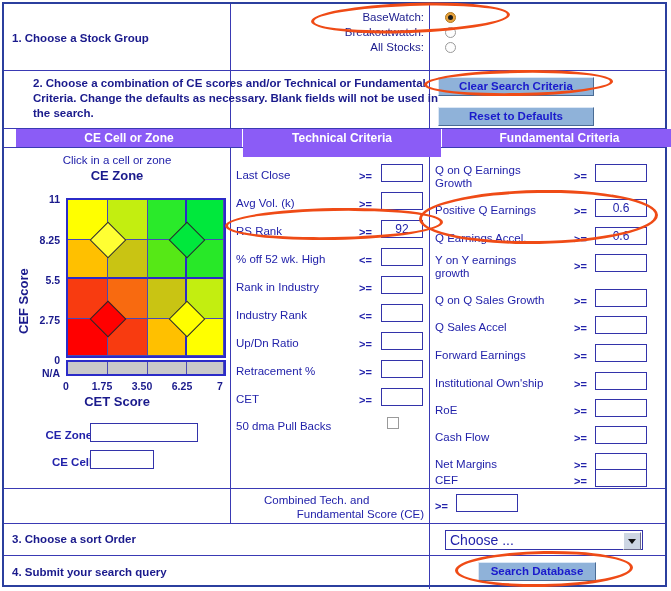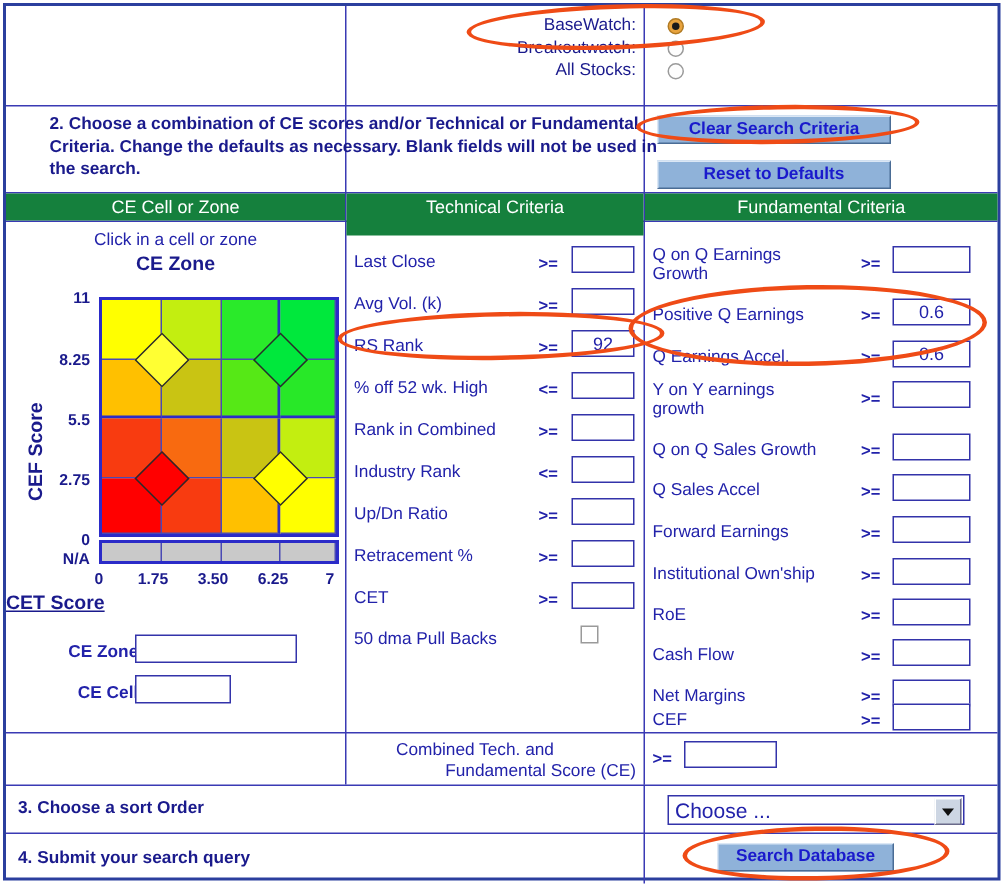--- a/index.html
+++ b/index.html
@@ -24,22 +24,22 @@
          border-radius:50%;background:#1a1a1a;}
 
   
   .btn{position:absolute;background:#8fb2d9;color:#1a1acc;font-size:11.5px;
        font-weight:bold;text-align:center;box-sizing:border-box;
        border-top:1px solid #dbe7f5;border-left:1px solid #dbe7f5;
        border-right:1px solid #4a6c95;border-bottom:1px solid #4a6c95;
        line-height:17px;cursor:pointer;}
 
   
-  .colhead{position:absolute;background:#15803d;color:#ffffff;font-size:12px;
-           font-weight:normal;text-align:center;line-height:19px;box-sizing:border-box;}
+  .colhead{position:absolute;background:#8b5cf6;color:#ffffff;font-size:12px;
+           font-weight:bold;text-align:center;line-height:19px;box-sizing:border-box;margin-left:12px;}
 
   
   .crlabel{position:absolute;font-size:11.5px;color:#2222aa;line-height:13px;}
   .crop{position:absolute;font-size:11px;color:#2222aa;font-weight:bold;}
   .inp{position:absolute;box-sizing:border-box;border:1px solid #3333aa;
        background:#ffffff;font-size:12px;color:#2222aa;text-align:center;
        font-family:"Liberation Sans",sans-serif;padding:0;}
   .chk{position:absolute;width:12px;height:12px;box-sizing:border-box;
        border:1px solid #9a9a9a;background:#fff;}
 
@@ -79,20 +79,21 @@
   <div class="hline" style="top:484px;"></div>
   <div class="hline" style="top:519px;"></div>
   <div class="hline" style="top:551px;"></div>
   <div class="vline" style="left:226px;top:0;height:519px;"></div>
   <div class="vline" style="left:425px;top:124px;height:395px;"></div>
 
   <div class="vline" style="left:425px;top:0;height:66px;"></div>
   <div class="vline" style="left:425px;top:66px;height:58px;"></div>
   <div class="vline" style="left:425px;top:519px;height:66px;"></div>
 
+  <div class="steplabel" style="left:8px;top:27px;"><b>1. Choose a Stock Group</b></div>
 
   <div class="radiolabel" style="left:300px;top:7px;width:120px;">BaseWatch:</div>
   <div class="radiolabel" style="left:300px;top:22px;width:120px;">Breakoutwatch:</div>
   <div class="radiolabel" style="left:300px;top:37px;width:120px;">All Stocks:</div>
 
   <div class="radio on" style="left:441px;top:8px;"></div>
   <div class="radio" style="left:441px;top:23px;"></div>
   <div class="radio" style="left:441px;top:38px;"></div>
 
   <div class="steplabel" style="left:8px;top:72px;width:415px;margin-left:21px;"><b>2. Choose a combination of CE scores and/or Technical or Fundamental Criteria. Change the defaults as necessary. Blank fields will not be used in the search.</b></div>
@@ -147,21 +148,21 @@
     <div class="cell" style="left:40px;top:0px;width:40px;height:12px;border-bottom:none;"></div>
     <div class="cell" style="left:80px;top:0px;width:39px;height:12px;border-bottom:none;"></div>
     <div class="cell" style="left:119px;top:0px;width:37px;height:12px;border-bottom:none;"></div>
   </div>
 
   <div class="tick" style="left:52px;top:376px;width:20px;text-align:center;">0</div>
   <div class="tick" style="left:84px;top:376px;width:28px;text-align:center;">1.75</div>
   <div class="tick" style="left:124px;top:376px;width:28px;text-align:center;">3.50</div>
   <div class="tick" style="left:164px;top:376px;width:28px;text-align:center;">6.25</div>
   <div class="tick" style="left:206px;top:376px;width:20px;text-align:center;">7</div>
-  <div class="axname" style="left:0px;top:390px;width:226px;text-align:left;text-decoration:underline;">CET Score</div>
+  <div class="axname" style="left:0px;top:390px;width:226px;text-align:center;">CET Score</div>
 
   <div class="crlabel" style="left:22px;top:425px;width:70px;text-align:right;font-weight:bold;">CE Zone:</div>
   <input class="inp" style="left: 86px; top: 419px; width: 108px; height: 19px;" value="">
   <div class="crlabel" style="left:22px;top:452px;width:70px;text-align:right;font-weight:bold;">CE Cell:</div>
   <input class="inp" style="left: 86px; top: 446px; width: 64px; height: 19px;" value="">
 
   <div class="crlabel" style="left:232px;top:165px;">Last Close</div>
   <div class="crop" style="left:355px;top:166px;">&gt;=</div>
   <input class="inp" style="left: 377px; top: 160px; width: 42px; height: 18px;" value="">
 
@@ -170,21 +171,21 @@
   <input class="inp" style="left: 377px; top: 188px; width: 42px; height: 18px;" value="">
 
   <div class="crlabel" style="left:232px;top:221px;">RS Rank</div>
   <div class="crop" style="left:355px;top:222px;">&gt;=</div>
   <input class="inp" style="left: 377px; top: 216px; width: 42px; height: 18px;" value="92">
 
   <div class="crlabel" style="left:232px;top:249px;">% off 52 wk. High</div>
   <div class="crop" style="left:355px;top:250px;">&lt;=</div>
   <input class="inp" style="left: 377px; top: 244px; width: 42px; height: 18px;" value="">
 
-  <div class="crlabel" style="left:232px;top:277px;">Rank in Combined</div>
+  <div class="crlabel" style="left:232px;top:277px;">Rank in Industry</div>
   <div class="crop" style="left:355px;top:278px;">&gt;=</div>
   <input class="inp" style="left: 377px; top: 272px; width: 42px; height: 18px;" value="">
 
   <div class="crlabel" style="left:232px;top:305px;">Industry Rank</div>
   <div class="crop" style="left:355px;top:306px;">&lt;=</div>
   <input class="inp" style="left: 377px; top: 300px; width: 42px; height: 18px;" value="">
 
   <div class="crlabel" style="left:232px;top:333px;">Up/Dn Ratio</div>
   <div class="crop" style="left:355px;top:334px;">&gt;=</div>
   <input class="inp" style="left: 377px; top: 328px; width: 42px; height: 18px;" value="">

